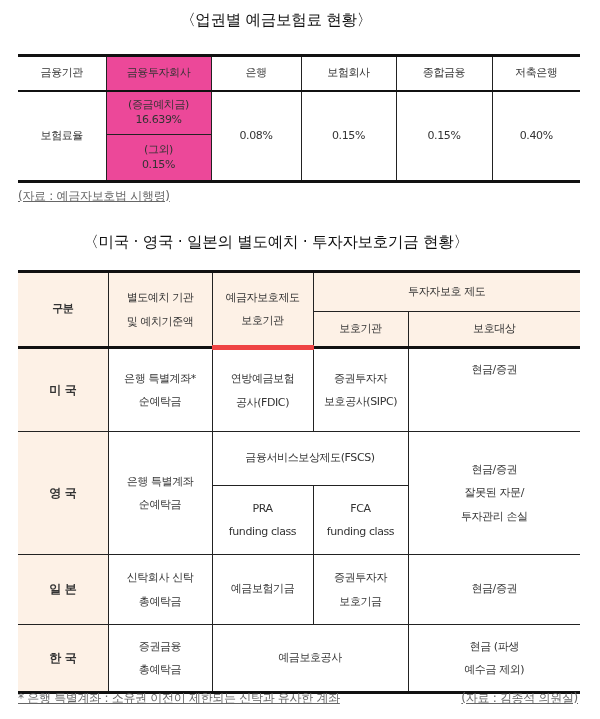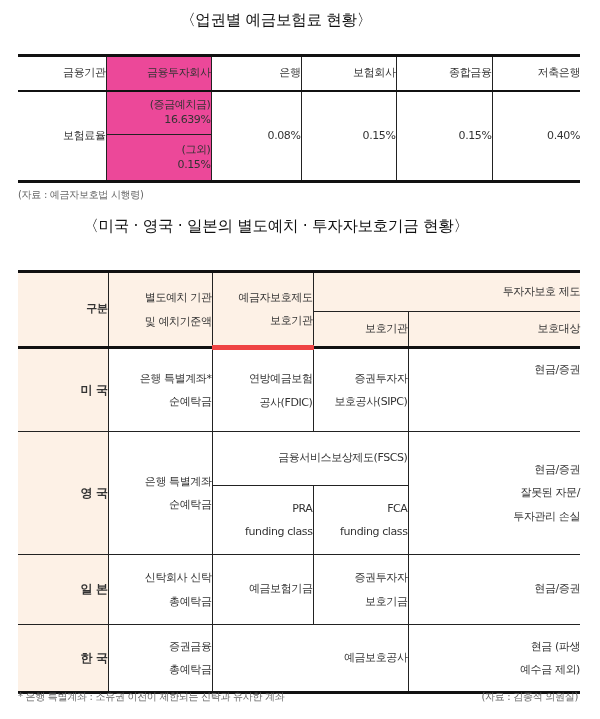--- a/index.html
+++ b/index.html
@@ -1,30 +1,30 @@
 <!DOCTYPE html>
 <html><head>
 <meta charset="utf-8">
 <style>
   html, body { margin: 0; padding: 0; background: #ffffff; }
   body { width: 600px; height: 719px; position: relative; overflow: hidden;
          font-family: "DejaVu Sans", "Liberation Sans", sans-serif; color: #222; }
   .title { position: absolute; left: 0; width: 552px; text-align: center; font-size: 15.5px; color: #111; letter-spacing: -0.3px; }
   #t1-title { top: 10px; }
-  #t2-title { top: 216px; }
+  #t2-title { top: 232px; }
   table { position: absolute; border-collapse: collapse; table-layout: fixed; font-size: 11px; letter-spacing: -0.4px; color: #333; }
-  td { text-align: right; vertical-align: middle; padding: 0; border: 1px solid #222; line-height: 1.35; }
+  td { text-align: center; vertical-align: middle; padding: 0; border: 1px solid #222; line-height: 1.35; }
   #t1 { left: 18px; top: 54px; width: 562px; border-top: 3px solid #111; border-bottom: 3px solid #111; }
   #t1 td:first-child { border-left: none; }
   #t1 td.last { border-right: none; }
   #t1 tr.hdr td { height: 33px; border-bottom: 2px solid #111; }
   #t1 .blue { background: #ec4899; }
   #t1 .sub1 { height: 42px; }
   #t1 .sub2 { height: 45px; }
-  .src { position: absolute; font-size: 10px; color: #666; letter-spacing: -0.3px; }
+  .src { position: absolute; font-size: 12px; color: #666; letter-spacing: -0.3px; text-decoration: underline; }
   #t1-src { left: 18px; top: 188px; }
   #t2 { left: 18px; top: 270px; width: 562px; border-top: 3px solid #111; border-bottom: 3px solid #111; }
   #t2 td { border-left: 1px solid #222; border-right: 1px solid #222; }
   #t2 td.first { border-left: none; font-weight: bold; }
   #t2 td.last { border-right: none; }
   #t2 .peach { background: #fdf1e6; }
   #t2 tr.h1 td { height: 38px; }
   #t2 tr.h2 td { height: 34px; }
   #t2 tr.hend td { border-bottom: 3px solid #111; }
   #t2 .lh { line-height: 2.1; }

